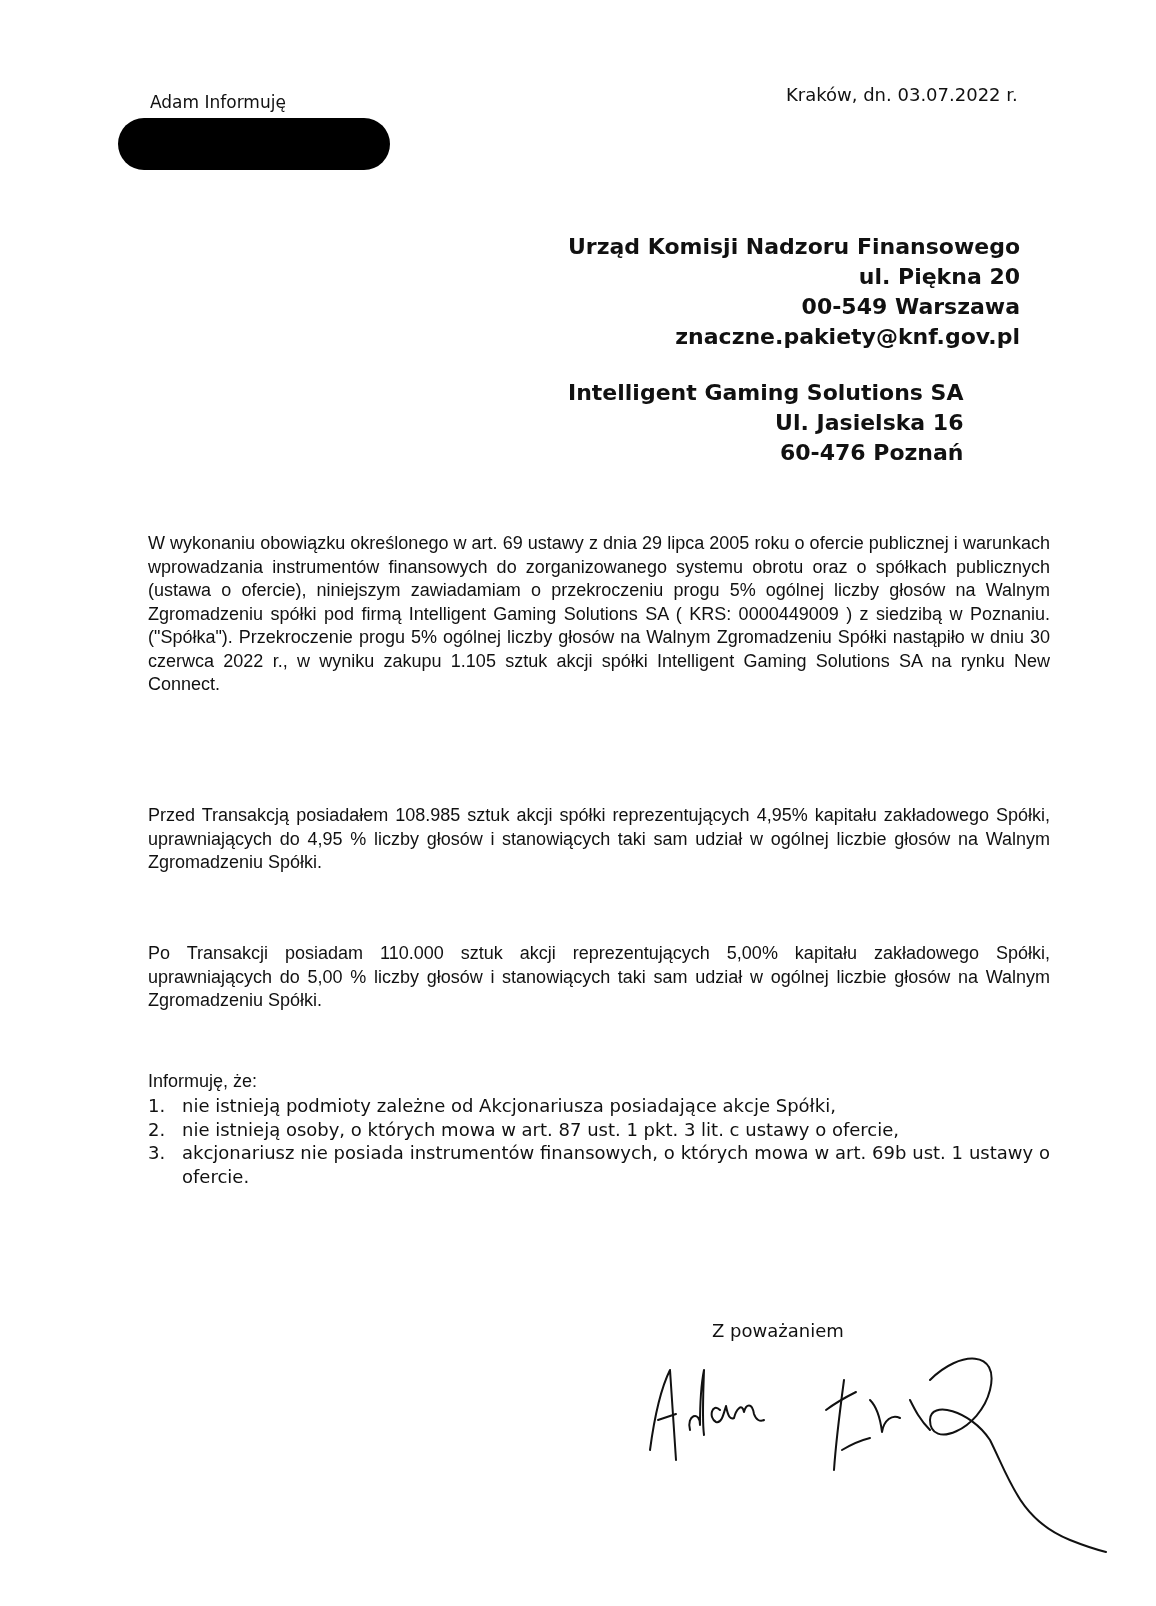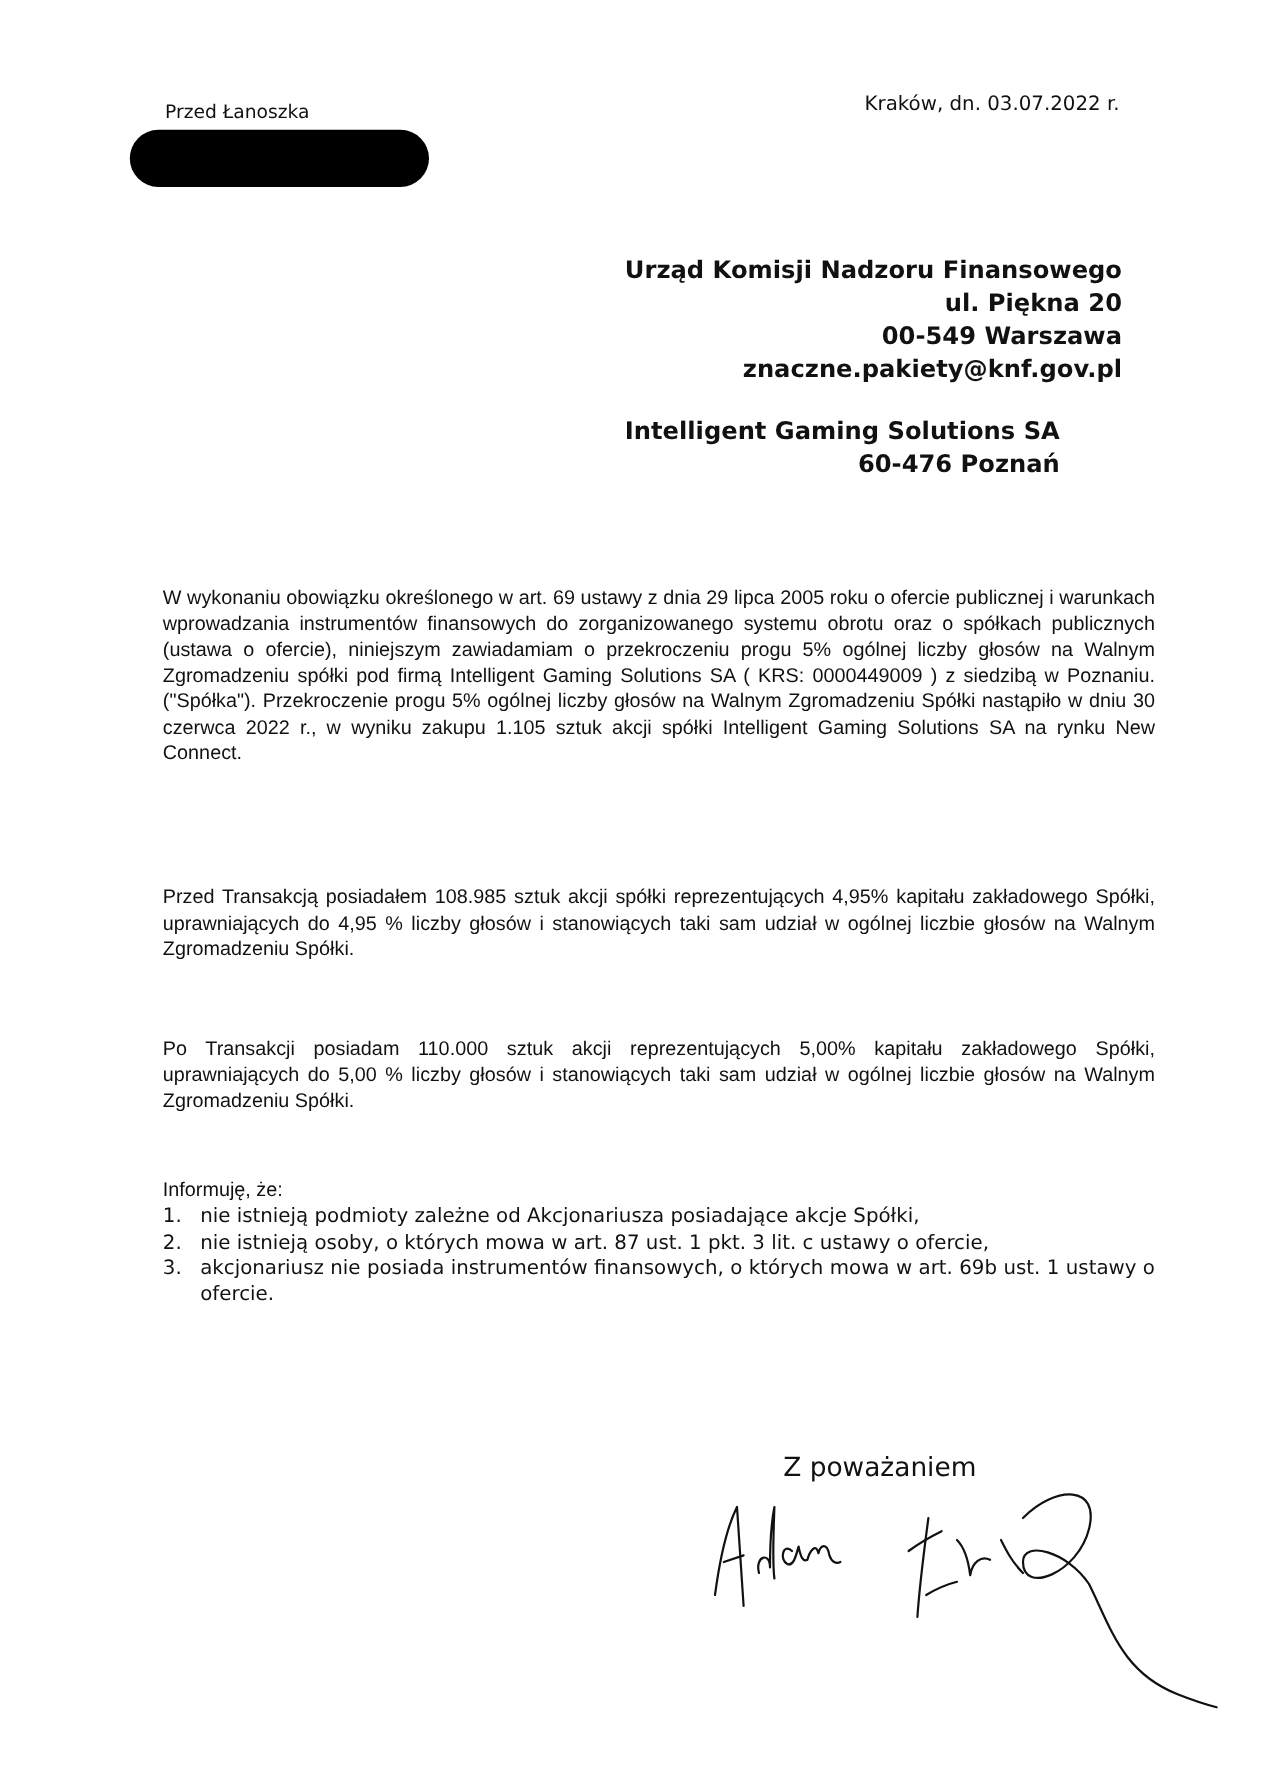--- a/index.html
+++ b/index.html
@@ -14,42 +14,43 @@
     .addr2 { top: 378px; }
     .body-text { position: absolute; left: 148px; width: 902px; font-family: Liberation Sans, sans-serif; font-size: 18px; line-height: 23.5px; text-align: justify; }
     .p1 { top: 532px; }
     .p2 { top: 804px; }
     .p3 { top: 942px; }
     .inform { top: 1070px; }
     .list { position: absolute; left: 148px; top: 1094px; width: 902px; font-family: "DejaVu Sans", sans-serif; font-size: 18px; line-height: 23.5px; }
     .list-item { display: flex; text-align: justify; }
     .list-num { width: 34px; flex: 0 0 34px; }
     .list-text { flex: 1; }
-    .closing { position: absolute; left: 712px; top: 1320px; font-family: "DejaVu Sans", sans-serif; font-size: 24px; }
+    .closing { position: absolute; left: 712px; top: 1320px; font-family: "DejaVu Sans", sans-serif; font-size: 18px; }
     .signature { position: absolute; left: 630px; top: 1340px; width: 480px; height: 230px; }
   </style>
 </head>
 <body>
 
 <div class="page">
 
-  <div class="sender">Przed Łanoszka</div>
+  <div class="sender">Adam Informuję</div>
   <div class="redaction"></div>
 
   <div class="place-date">Kraków, dn. 03.07.2022 r.</div>
 
   <div class="addr addr1">
     <div>Urząd Komisji Nadzoru Finansowego</div>
     <div>ul. Piękna 20</div>
     <div>00-549 Warszawa</div>
     <div>znaczne.pakiety@knf.gov.pl</div>
   </div>
 
   <div class="addr addr2">
     <div>Intelligent Gaming Solutions SA</div>
+    <div>Ul. Jasielska 16</div>
     <div>60-476 Poznań</div>
   </div>
 
   <div class="body-text p1">W wykonaniu obowiązku określonego w art. 69 ustawy z dnia 29 lipca 2005 roku o ofercie publicznej i warunkach wprowadzania instrumentów finansowych do zorganizowanego systemu obrotu oraz o spółkach publicznych (ustawa o ofercie), niniejszym zawiadamiam o przekroczeniu progu 5% ogólnej liczby głosów na Walnym Zgromadzeniu spółki pod firmą Intelligent Gaming Solutions SA ( KRS: 0000449009 ) z siedzibą w Poznaniu. ("Spółka"). Przekroczenie progu 5% ogólnej liczby głosów na Walnym Zgromadzeniu Spółki nastąpiło w dniu 30 czerwca 2022 r., w wyniku zakupu 1.105 sztuk akcji spółki Intelligent Gaming Solutions SA na rynku New Connect.</div>
   <div class="body-text p2">Przed Transakcją posiadałem 108.985 sztuk akcji spółki reprezentujących 4,95% kapitału zakładowego Spółki, uprawniających do 4,95 % liczby głosów i stanowiących taki sam udział w ogólnej liczbie głosów na Walnym Zgromadzeniu Spółki.</div>
   <div class="body-text p3">Po Transakcji posiadam 110.000 sztuk akcji reprezentujących 5,00% kapitału zakładowego Spółki, uprawniających do 5,00 % liczby głosów i stanowiących taki sam udział w ogólnej liczbie głosów na Walnym Zgromadzeniu Spółki.</div>
 
   <div class="body-text inform">Informuję, że:</div>
 
   <div class="list">

